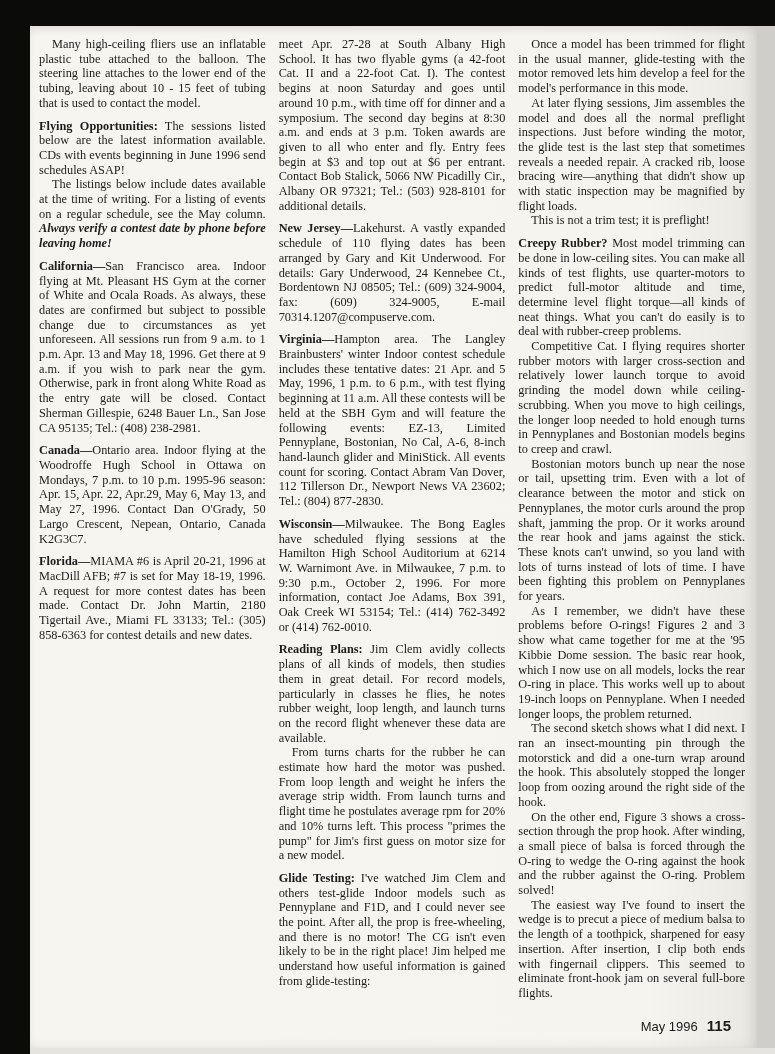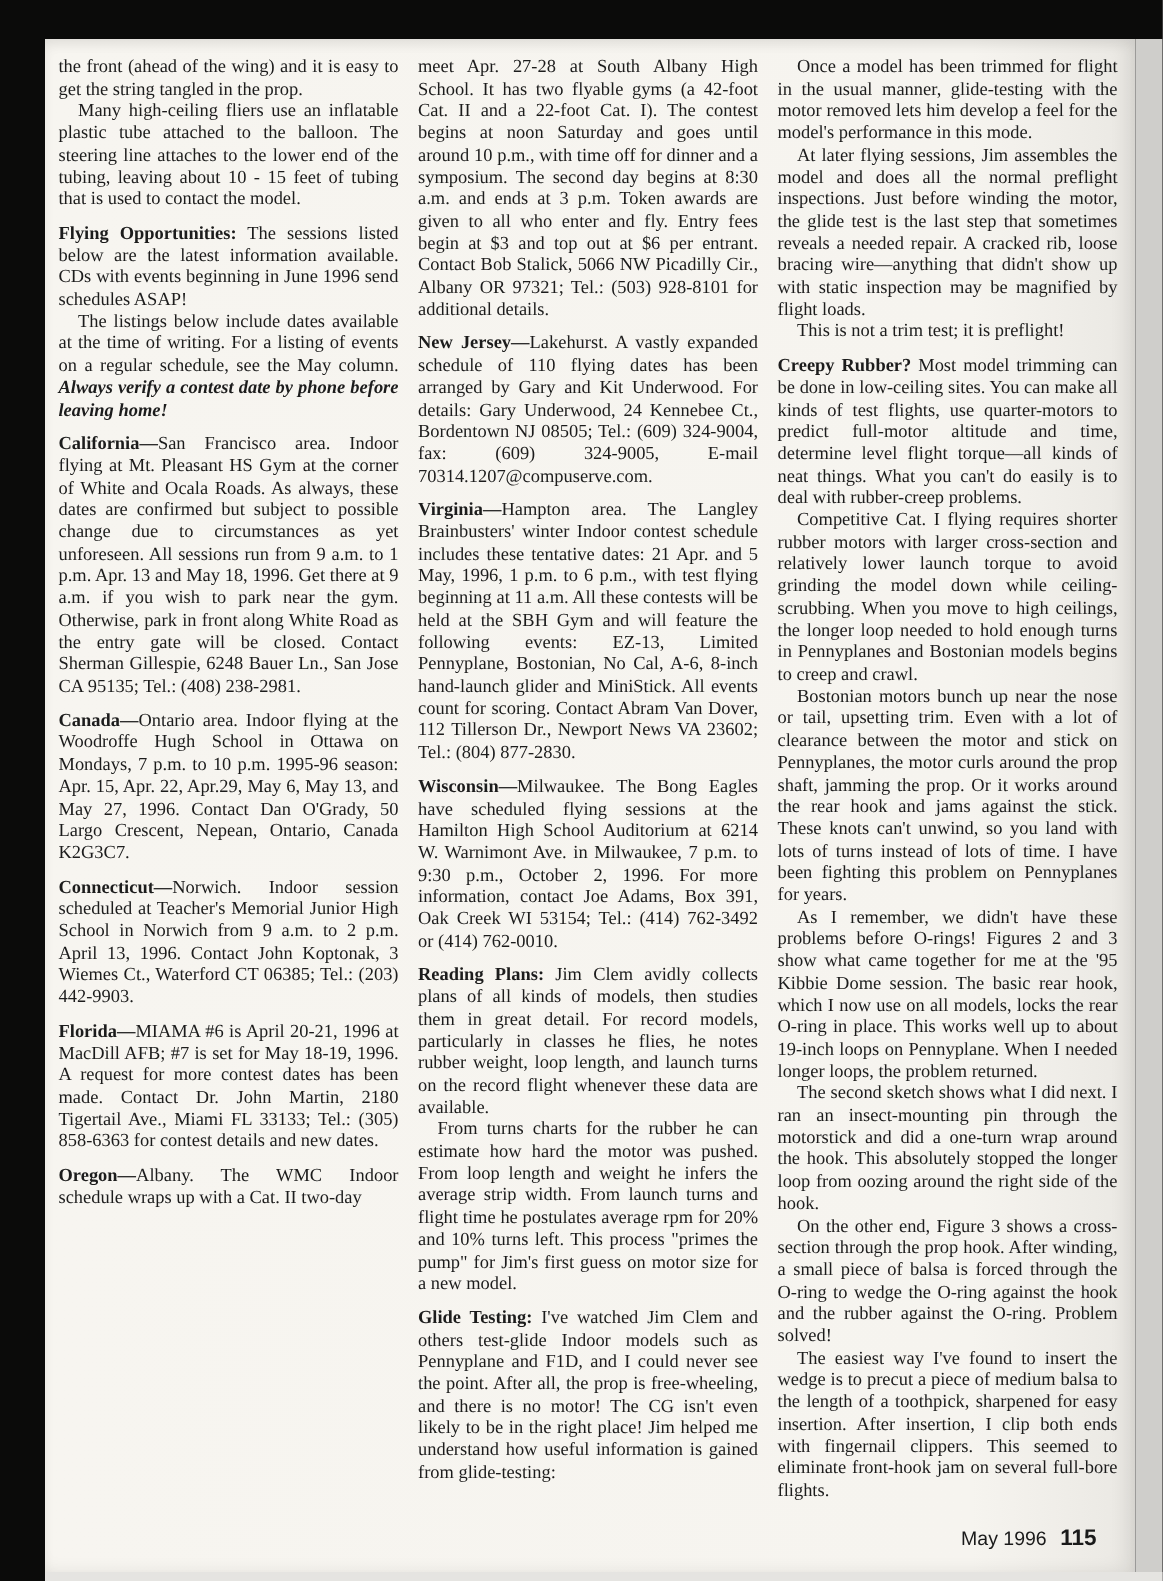--- a/index.html
+++ b/index.html
@@ -65,29 +65,26 @@
   .footer .pagenum{font-size:15px;font-weight:700;}
 </style>
 </head>
 <body>
 
 <div class="scan-right-strip"></div>
 <div class="scan-bottom-strip"></div>
 <div class="page">
   <div class="columns">
       <div class="col">
-        <p class="no-indent"><span>the front (ahead of the wing) and it is easy to get the string tangled in the prop.</span></p>
         <p><span>Many high-ceiling fliers use an inflatable plastic tube attached to the balloon. The steering line attaches to the lower end of the tubing, leaving about 10 - 15 feet of tubing that is used to contact the model.</span></p>
         <p class="no-indent gap"><span class="s-bold">Flying Opportunities:</span><span> The sessions listed below are the latest information available. CDs with events beginning in June 1996 send schedules ASAP!</span></p>
         <p><span>The listings below include dates available at the time of writing. For a listing of events on a regular schedule, see the May column. </span><span class="s-bold-italic">Always verify a contest date by phone before leaving home!</span></p>
         <p class="no-indent gap"><span class="s-bold">California—</span><span>San Francisco area. Indoor flying at Mt. Pleasant HS Gym at the corner of White and Ocala Roads. As always, these dates are confirmed but subject to possible change due to circumstances as yet unforeseen. All sessions run from 9 a.m. to 1 p.m. Apr. 13 and May 18, 1996. Get there at 9 a.m. if you wish to park near the gym. Otherwise, park in front along White Road as the entry gate will be closed. Contact Sherman Gillespie, 6248 Bauer Ln., San Jose CA 95135; Tel.: (408) 238-2981.</span></p>
         <p class="no-indent gap"><span class="s-bold">Canada—</span><span>Ontario area. Indoor flying at the Woodroffe Hugh School in Ottawa on Mondays, 7 p.m. to 10 p.m. 1995-96 season: Apr. 15, Apr. 22, Apr.29, May 6, May 13, and May 27, 1996. Contact Dan O'Grady, 50 Largo Crescent, Nepean, Ontario, Canada K2G3C7.</span></p>
-        <p class="no-indent gap"><span class="s-bold">Connecticut—</span><span>Norwich. Indoor session scheduled at Teacher's Memorial Junior High School in Norwich from 9 a.m. to 2 p.m. April 13, 1996. Contact John Koptonak, 3 Wiemes Ct., Waterford CT 06385; Tel.: (203) 442-9903.</span></p>
         <p class="no-indent gap"><span class="s-bold">Florida—</span><span>MIAMA #6 is April 20-21, 1996 at MacDill AFB; #7 is set for May 18-19, 1996. A request for more contest dates has been made. Contact Dr. John Martin, 2180 Tigertail Ave., Miami FL 33133; Tel.: (305) 858-6363 for contest details and new dates.</span></p>
-        <p class="no-indent gap"><span class="s-bold">Oregon—</span><span>Albany. The WMC Indoor schedule wraps up with a Cat. II two-day</span></p>
       </div>
       <div class="col">
         <p class="no-indent"><span>meet Apr. 27-28 at South Albany High School. It has two flyable gyms (a 42-foot Cat. II and a 22-foot Cat. I). The contest begins at noon Saturday and goes until around 10 p.m., with time off for dinner and a symposium. The second day begins at 8:30 a.m. and ends at 3 p.m. Token awards are given to all who enter and fly. Entry fees begin at $3 and top out at $6 per entrant. Contact Bob Stalick, 5066 NW Picadilly Cir., Albany OR 97321; Tel.: (503) 928-8101 for additional details.</span></p>
         <p class="no-indent gap"><span class="s-bold">New Jersey—</span><span>Lakehurst. A vastly expanded schedule of 110 flying dates has been arranged by Gary and Kit Underwood. For details: Gary Underwood, 24 Kennebee Ct., Bordentown NJ 08505; Tel.: (609) 324-9004, fax: (609) 324-9005, E-mail 70314.1207@compuserve.com.</span></p>
         <p class="no-indent gap"><span class="s-bold">Virginia—</span><span>Hampton area. The Langley Brainbusters' winter Indoor contest schedule includes these tentative dates: 21 Apr. and 5 May, 1996, 1 p.m. to 6 p.m., with test flying beginning at 11 a.m. All these contests will be held at the SBH Gym and will feature the following events: EZ-13, Limited Pennyplane, Bostonian, No Cal, A-6, 8-inch hand-launch glider and MiniStick. All events count for scoring. Contact Abram Van Dover, 112 Tillerson Dr., Newport News VA 23602; Tel.: (804) 877-2830.</span></p>
         <p class="no-indent gap"><span class="s-bold">Wisconsin—</span><span>Milwaukee. The Bong Eagles have scheduled flying sessions at the Hamilton High School Auditorium at 6214 W. Warnimont Ave. in Milwaukee, 7 p.m. to 9:30 p.m., October 2, 1996. For more information, contact Joe Adams, Box 391, Oak Creek WI 53154; Tel.: (414) 762-3492 or (414) 762-0010.</span></p>
         <p class="no-indent gap"><span class="s-bold">Reading Plans:</span><span> Jim Clem avidly collects plans of all kinds of models, then studies them in great detail. For record models, particularly in classes he flies, he notes rubber weight, loop length, and launch turns on the record flight whenever these data are available.</span></p>
         <p><span>From turns charts for the rubber he can estimate how hard the motor was pushed. From loop length and weight he infers the average strip width. From launch turns and flight time he postulates average rpm for 20% and 10% turns left. This process "primes the pump" for Jim's first guess on motor size for a new model.</span></p>
         <p class="no-indent gap"><span class="s-bold">Glide Testing:</span><span> I've watched Jim Clem and others test-glide Indoor models such as Pennyplane and F1D, and I could never see the point. After all, the prop is free-wheeling, and there is no motor! The CG isn't even likely to be in the right place! Jim helped me understand how useful information is gained from glide-testing:</span></p>
       </div>

